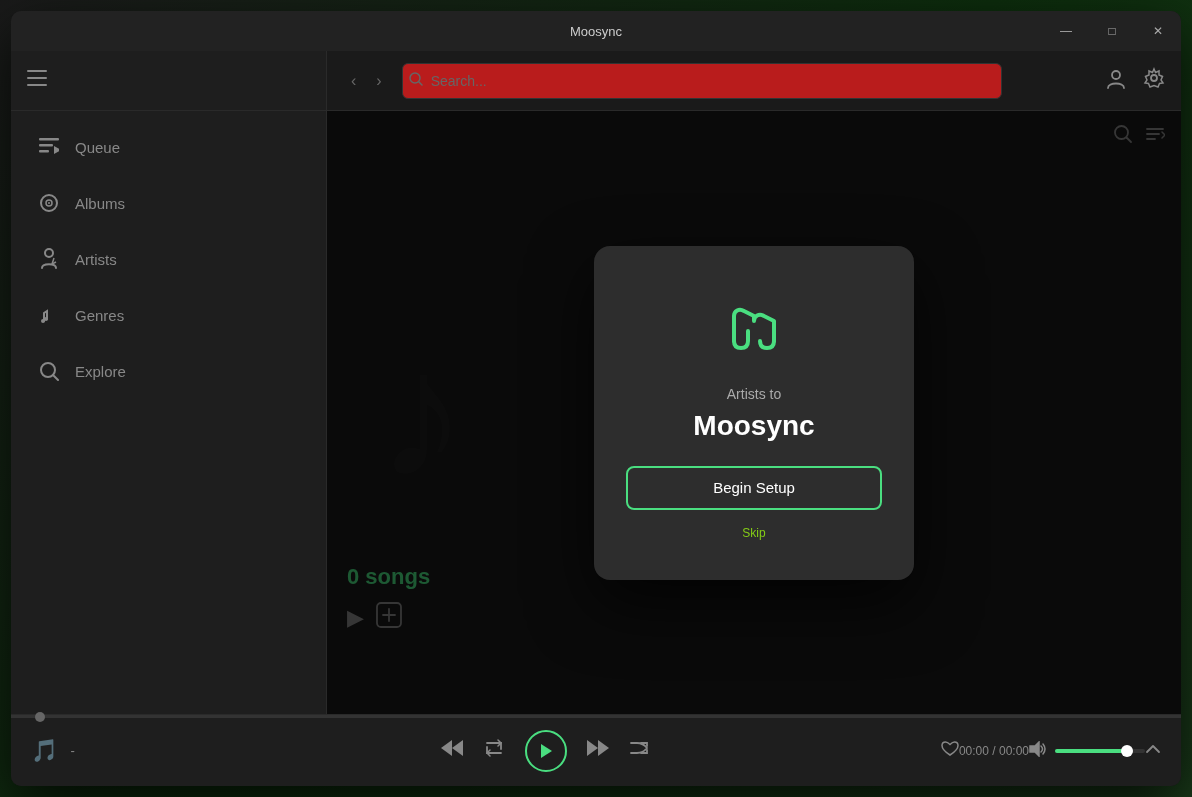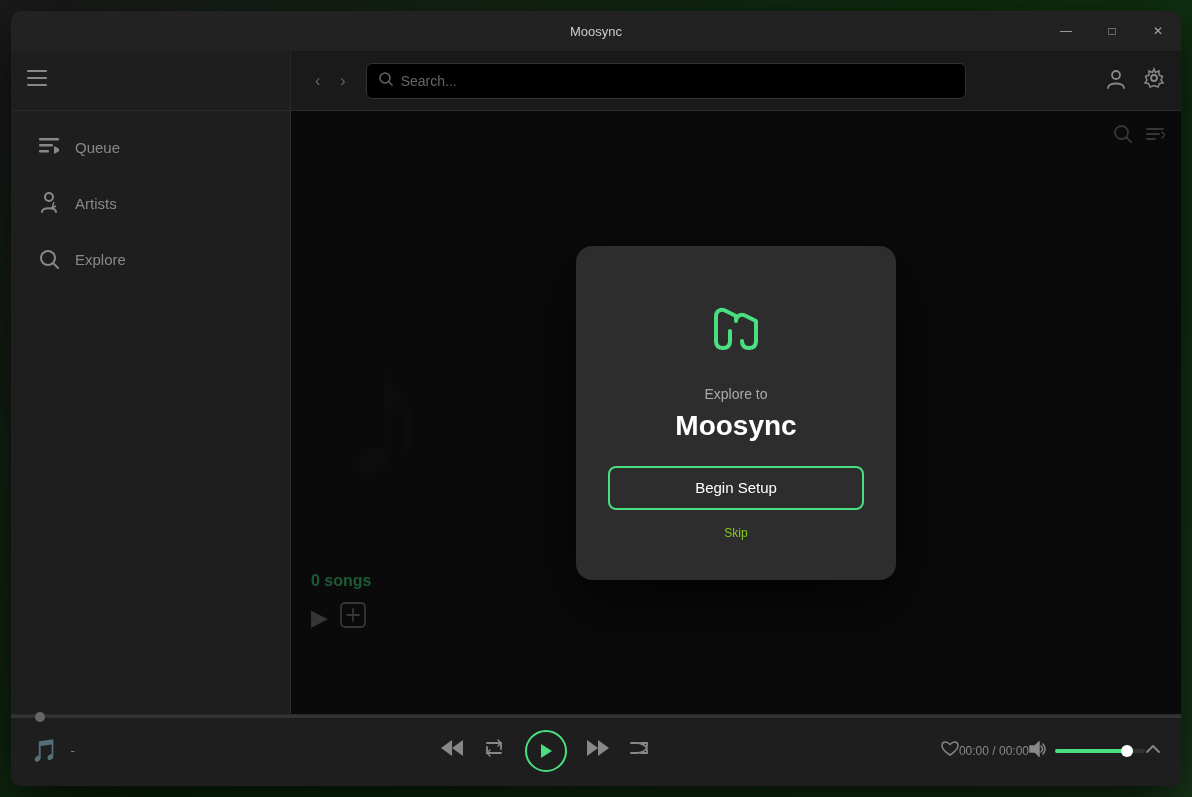--- a/index.html
+++ b/index.html
@@ -67,21 +67,21 @@
 
     
     .main-layout {
       display: flex;
       flex: 1;
       overflow: hidden;
     }
 
     
     .sidebar {
-      width: 280px;
+      width: 316px;
       background: #1e1e1e;
       display: flex;
       flex-direction: column;
       flex-shrink: 0;
       border-right: 1px solid #2a2a2a;
       text-align: center;
     }
 
     .sidebar-header {
       height: 60px;
@@ -172,26 +172,26 @@
     .nav-arrow {
       color: #666;
       cursor: pointer;
       font-size: 16px;
       padding: 4px 8px;
     }
 
     .search-bar {
       flex: 1;
       max-width: 600px;
-      background: #000000;
+      background: #b91c1c;
       border: 1px solid #333;
       border-radius: 6px;
       display: flex;
       align-items: center;
-      padding: 0 12px;
+      padding: 0 6px;
       height: 36px;
       gap: 8px;
     }
 
     .search-icon-small {
       color: #666;
       font-size: 14px;
     }
 
     .search-input {
@@ -262,21 +262,21 @@
 
     
     .songs-area {
       position: absolute;
       left: 20px;
       bottom: 80px;
     }
 
     .songs-count {
       color: #4ade80;
-      font-size: 16px;
+      font-size: 22px;
       font-weight: 600;
       margin-bottom: 12px;
     }
 
     .songs-controls {
       display: flex;
       gap: 12px;
       align-items: center;
     }
 
@@ -531,33 +531,53 @@
               <rect y="6" width="14" height="2.5" rx="1" fill="#888"></rect>
               <rect y="12" width="10" height="2.5" rx="1" fill="#888"></rect>
               <polygon points="15,8 22,12 15,16" fill="#888"></polygon>
             </svg>
           </div>
           <span class="nav-label">Queue</span>
         </div>
 
 
 
+        <div class="nav-item">
+          <div class="nav-icon">
+            <svg width="20" height="20" viewBox="0 0 20 20" fill="none">
+              <circle cx="10" cy="10" r="8" stroke="#888" stroke-width="2" fill="none"></circle>
+              <circle cx="10" cy="10" r="3" stroke="#888" stroke-width="1.5" fill="none"></circle>
+              <circle cx="10" cy="10" r="1" fill="#888"></circle>
+            </svg>
+          </div>
+          <span class="nav-label">Albums</span>
+        </div>
 
         <div class="nav-item">
           <div class="nav-icon">
             <svg width="18" height="22" viewBox="0 0 18 22" fill="none">
               <circle cx="9" cy="5" r="4" stroke="#888" stroke-width="2" fill="none"></circle>
               <path d="M2 20 C2 15 16 15 16 20" stroke="#888" stroke-width="2" fill="none" stroke-linecap="round"></path>
               <line x1="14" y1="10" x2="12" y2="16" stroke="#888" stroke-width="1.5"></line>
               <line x1="12" y1="16" x2="16" y2="14" stroke="#888" stroke-width="1.5"></line>
             </svg>
           </div>
           <span class="nav-label">Artists</span>
         </div>
 
+        <div class="nav-item">
+          <div class="nav-icon">
+            <svg width="20" height="20" viewBox="0 0 20 20" fill="none">
+              <path d="M5 16 L5 8 L8 6 L8 14" stroke="#888" stroke-width="2" fill="none" stroke-linecap="round"></path>
+              <circle cx="4" cy="16" r="2" fill="#888"></circle>
+              <circle cx="7" cy="14" r="2" fill="#888"></circle>
+            </svg>
+          </div>
+          <span class="nav-label">Genres</span>
+        </div>
 
         <div class="nav-item">
           <div class="nav-icon">
             <svg width="20" height="20" viewBox="0 0 20 20" fill="none">
               <circle cx="9" cy="9" r="7" stroke="#888" stroke-width="2" fill="none"></circle>
               <line x1="14" y1="14" x2="19" y2="19" stroke="#888" stroke-width="2" stroke-linecap="round"></line>
             </svg>
           </div>
           <span class="nav-label">Explore</span>
         </div>
@@ -636,21 +656,21 @@
           <div class="modal">
 
             <div class="modal-logo">
               <svg width="80" height="80" viewBox="0 0 80 80" fill="none">
                 <path d="M20 55 L20 30 C20 25 25 22 30 25 L40 30 L40 35 C40 30 45 27 50 30 L60 35 L60 55" stroke="#4ade80" stroke-width="4" fill="none" stroke-linecap="round" stroke-linejoin="round"></path>
                 <path d="M20 55 Q20 62 27 62 Q34 62 34 55 L34 45" stroke="#4ade80" stroke-width="4" fill="none" stroke-linecap="round"></path>
                 <path d="M46 55 Q46 62 53 62 Q60 62 60 55 L60 45" stroke="#4ade80" stroke-width="4" fill="none" stroke-linecap="round"></path>
               </svg>
             </div>
 
-            <span class="modal-welcome">Explore to</span>
+            <span class="modal-welcome">Artists to</span>
             <span class="modal-title">Moosync</span>
 
             <button class="modal-begin-btn">Begin Setup</button>
             <button class="modal-skip">Skip</button>
 
           </div>
         </div>
 
       </div>
 

